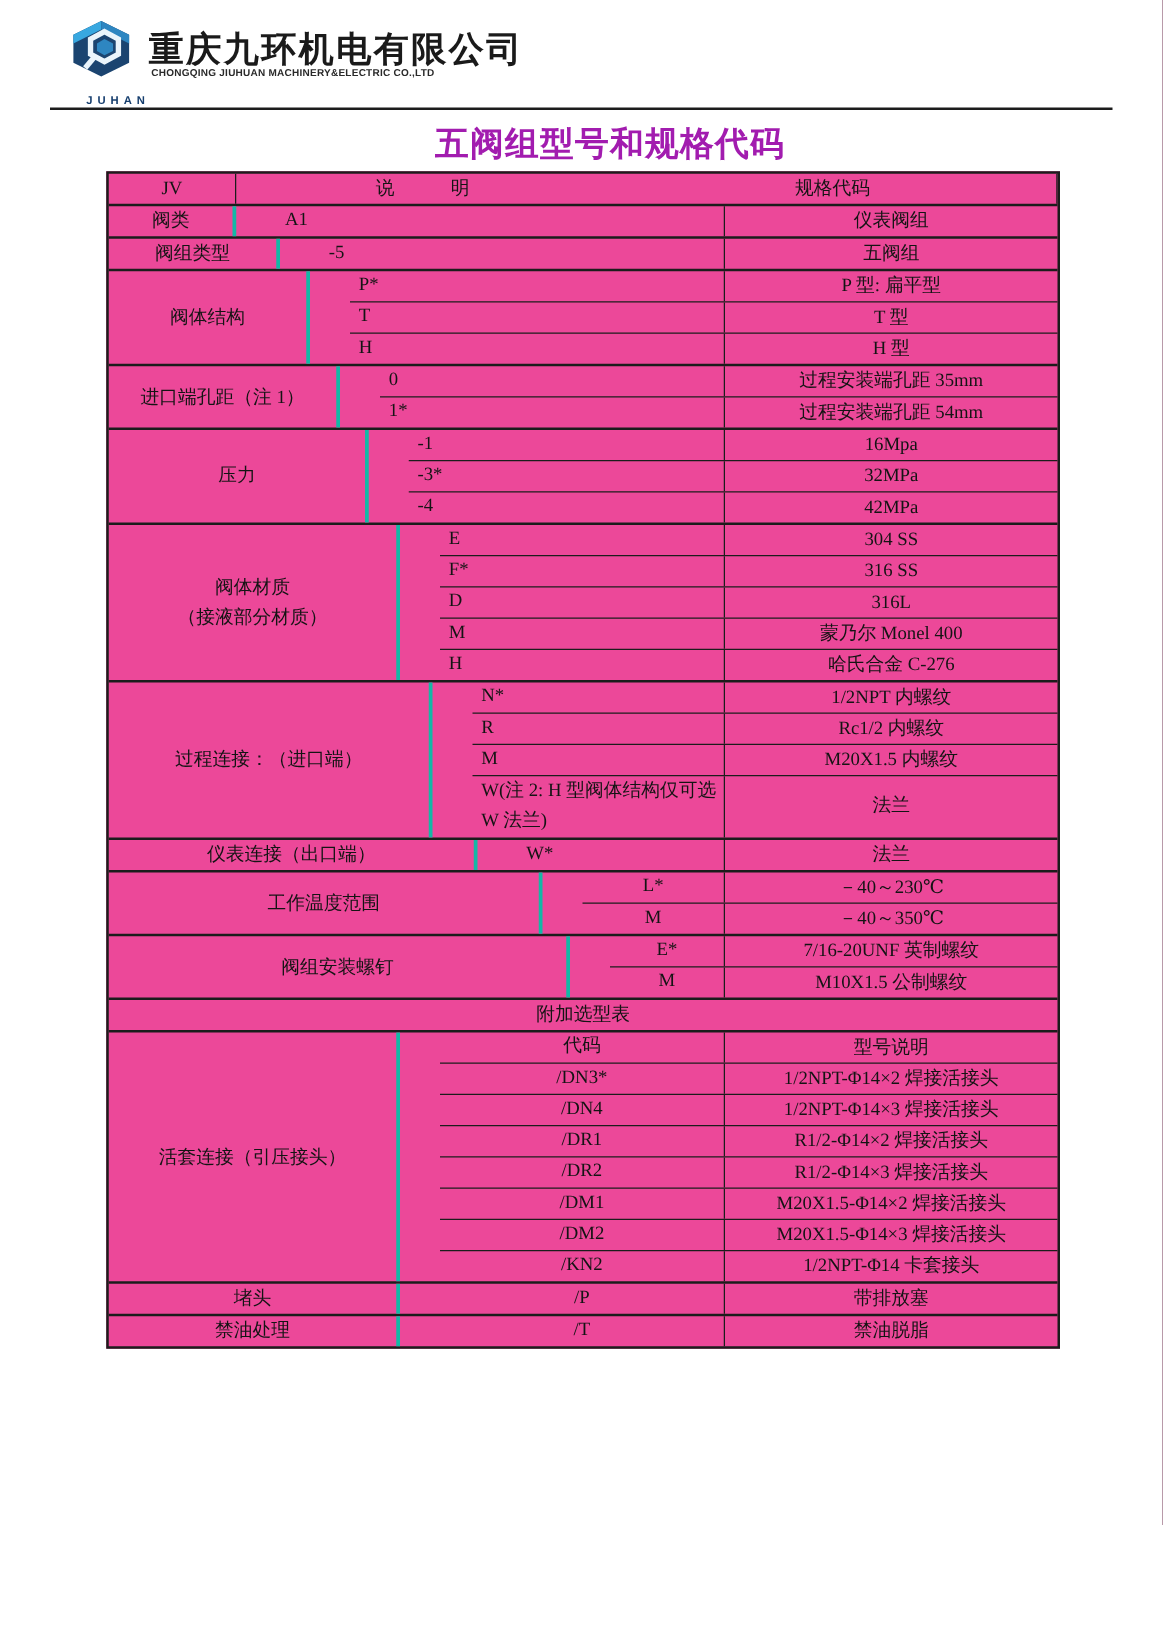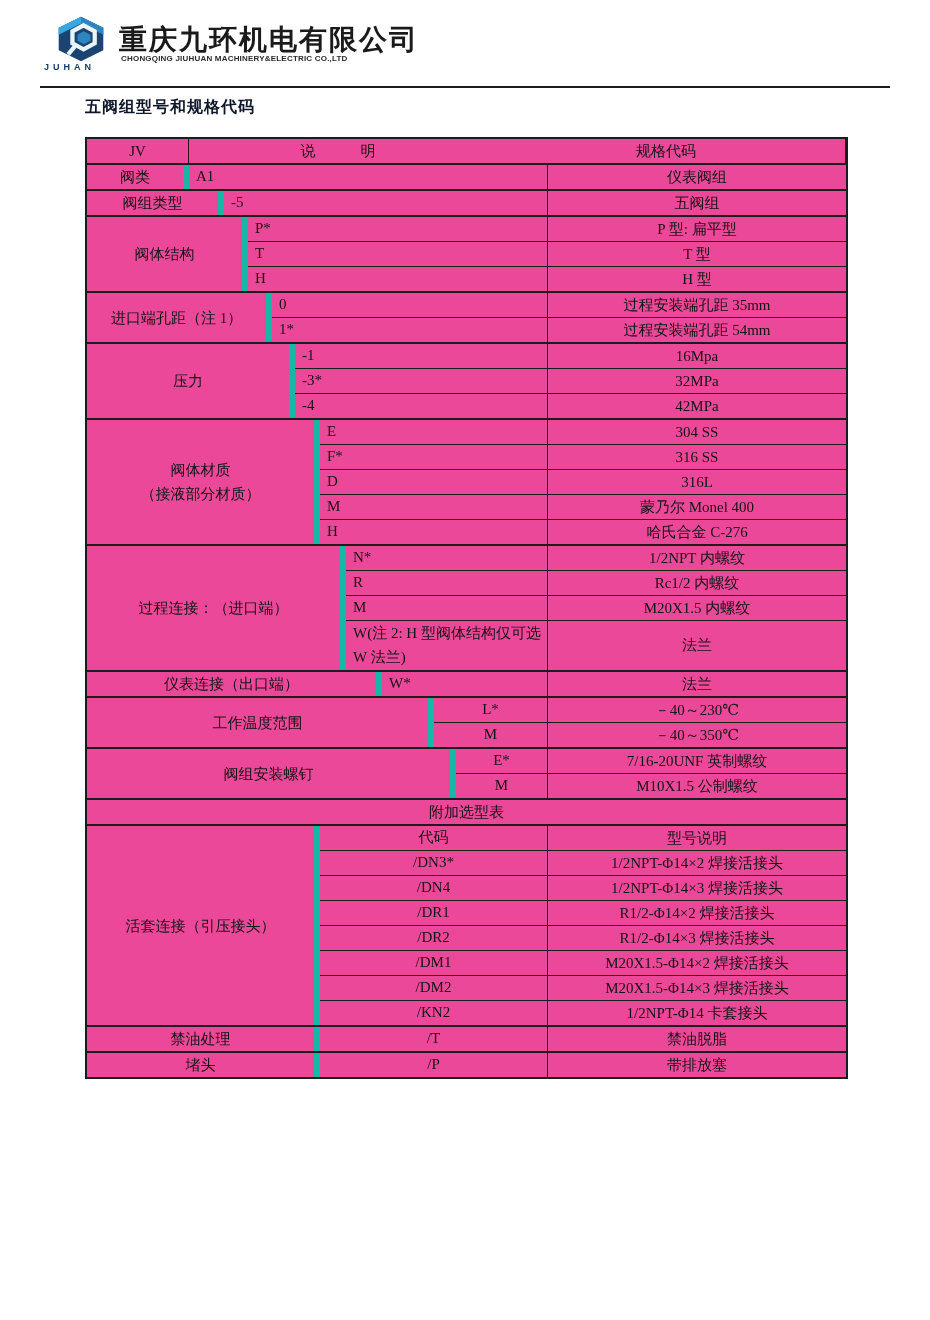--- a/index.html
+++ b/index.html
@@ -8,59 +8,59 @@
     width:930px;height:1320px;
     background:#ffffff;
     margin:0 auto;
     font-family:"Liberation Serif","DejaVu Serif",serif;
     color:#141414;
     overflow:hidden;
   }
   
   .logo{position:absolute;left:55px;top:15px;width:52px;height:48px;}
   .logo-text{
-    position:absolute;left:44px;top:62px;width:76px;
-    text-align:left;font-family:"Liberation Sans","DejaVu Sans",sans-serif;
+    position:absolute;left:44px;top:75px;width:76px;
+    text-align:right;font-family:"Liberation Sans","DejaVu Sans",sans-serif;
     font-size:9px;font-weight:700;letter-spacing:4px;color:#163e6e;
   }
   .company-cn{
     position:absolute;left:119px;top:21px;
     font-family:"Liberation Sans","DejaVu Sans",sans-serif;
     font-size:28px;font-weight:700;letter-spacing:2px;color:#1a1a1a;
   }
   .company-en{
     position:absolute;left:121px;top:54px;
     font-family:"Liberation Sans","DejaVu Sans",sans-serif;
     font-size:8px;font-weight:700;letter-spacing:0.2px;color:#2a2a2a;
   }
   .head-rule{position:absolute;left:40px;top:86px;width:850px;height:2px;background:#1c1c1c;}
   
   .doc-title{
     position:absolute;left:85px;top:97px;width:806px;
-    font-size:16px;font-weight:600;letter-spacing:1px;color:#0f172a;
+    text-align:center;font-size:27px;font-weight:600;letter-spacing:1px;color:#a21caf;
   }
   
   .tbl{
     position:absolute;left:85px;top:137px;width:763px;
     border:2px solid #1c1c1c;box-sizing:border-box;
     font-size:15px;line-height:1.25;background:#ec4899;
   }
   .t-hrow{display:flex;height:24px;}
   .hc{display:flex;align-items:center;justify-content:center;box-sizing:border-box;}
   .hc1{width:102px;border-right:1px solid #1c1c1c;}
   .hc2{width:359px;border-right:1px solid #1c1c1c;}
   .hc3{flex:1;}
   .grp{display:flex;border-top:2px solid #1c1c1c;}
   .grp-label{
-    border-right:6px solid #14b8a6;box-sizing:border-box;
+    border-right:3px solid #14b8a6;box-sizing:border-box;
     display:flex;align-items:center;justify-content:center;
     text-align:center;white-space:pre-line;flex:none;line-height:1.6;
   }
   .grp-body{flex:1;display:flex;flex-direction:column;}
-  .t-row{display:flex;height:24px;flex:none;}
+  .t-row{display:flex;height:24px;flex:none;margin-left:32px;}
   .t-row.tall{height:49px;justify-content:center;}
   .t-row + .t-row{border-top:1px solid #1c1c1c;}
   .c-code{
     border-right:1px solid #1c1c1c;box-sizing:border-box;
     display:flex;align-items:center;padding-left:7px;line-height:1.55;
   }
   .c-code.center{justify-content:center;padding-left:0;}
   .c-desc{flex:1;display:flex;align-items:center;justify-content:center;text-align:center;}
   .sec-row{
     border-top:2px solid #1c1c1c;height:24px;
@@ -273,33 +273,33 @@
               <div class="c-code center" style="width: 228px;">/DM2</div>
               <div class="c-desc">M20X1.5-Φ14×3 焊接活接头</div>
             </div>
             <div class="t-row">
               <div class="c-code center" style="width: 228px;">/KN2</div>
               <div class="c-desc">1/2NPT-Φ14 卡套接头</div>
             </div>
           </div>
         </div>
         <div class="grp">
+          <div class="grp-label" style="width: 233px;">堵头</div>
+          <div class="grp-body">
+            <div class="t-row">
+              <div class="c-code center" style="width: 228px;">/P</div>
+              <div class="c-desc">带排放塞</div>
+            </div>
+          </div>
+        </div>
+        <div class="grp">
           <div class="grp-label" style="width: 233px;">禁油处理</div>
           <div class="grp-body">
             <div class="t-row">
               <div class="c-code center" style="width: 228px;">/T</div>
               <div class="c-desc">禁油脱脂</div>
             </div>
           </div>
         </div>
-        <div class="grp">
-          <div class="grp-label" style="width: 233px;">堵头</div>
-          <div class="grp-body">
-            <div class="t-row">
-              <div class="c-code center" style="width: 228px;">/P</div>
-              <div class="c-desc">带排放塞</div>
-            </div>
-          </div>
-        </div>
       </div>
   </div>
 
 </div>
 
 </body></html>

